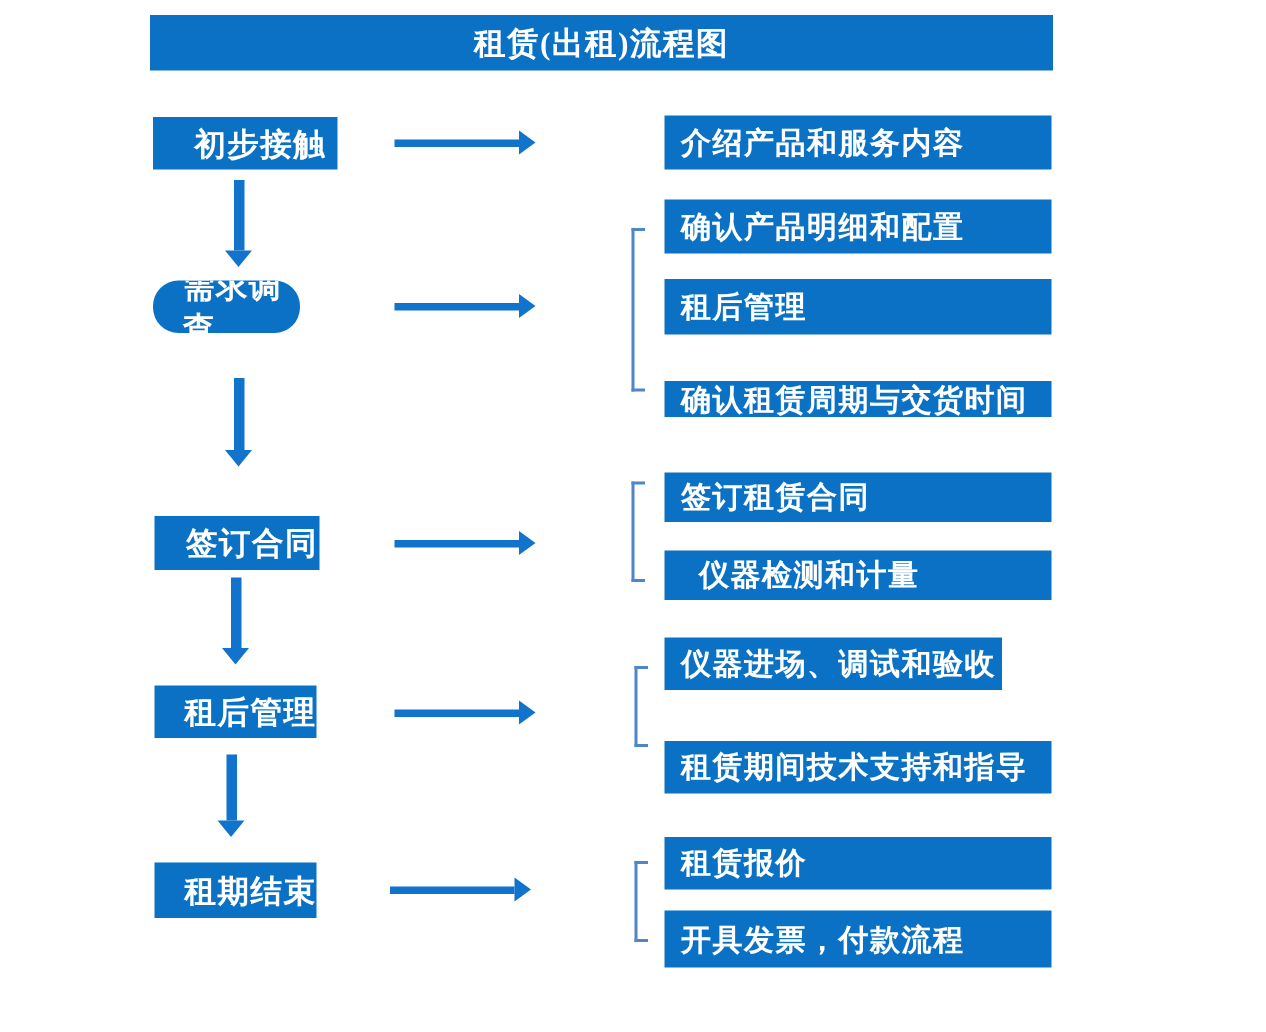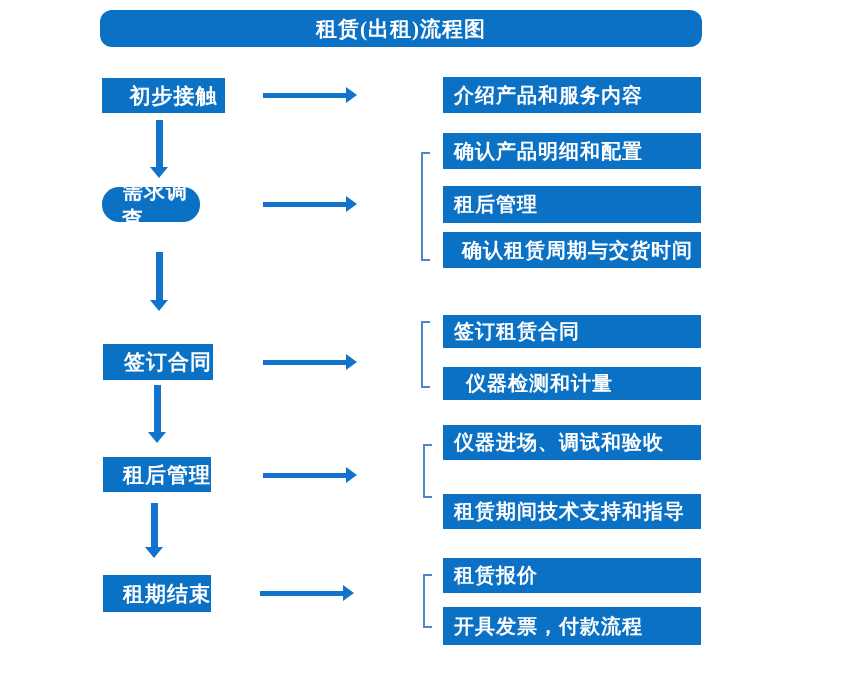--- a/index.html
+++ b/index.html
@@ -13,21 +13,21 @@
   html, body { background: var(--background); }
   body {
     font-family: "Liberation Serif", "DejaVu Serif", serif;
     width: 844px; height: 688px; position: relative; overflow: hidden;
   }
   .canvas { position:absolute; left:0; top:0; width:844px; height:688px; }
 
   .title-bar {
     position:absolute; background: var(--blue); color: var(--text_on_blue);
     display:flex; align-items:center; justify-content:center;
-    font-weight:bold; font-size:21px; letter-spacing:1px;border-radius:12px;
+    font-weight:bold; font-size:21px; letter-spacing:1px;
   }
 
   .box {
     position:absolute; background: var(--blue); color: var(--text_on_blue);
     display:flex; align-items:center; font-weight:bold; overflow:hidden;padding-left:20px;
   }
   .step { justify-content:center; font-size:21px; letter-spacing:1px; }
   .detail { justify-content:flex-start; padding-left:11px; font-size:20px; letter-spacing:1px; }
 
   
@@ -125,32 +125,32 @@
   <div class="box detail" style="left:443px; top:77px;  width:258px; height:36px;">
     <span>介绍产品和服务内容</span>
   </div>
 
   <div class="box detail" style="left:443px; top:133px; width:258px; height:36px;">
     <span>确认产品明细和配置</span>
   </div>
   <div class="box detail" style="left:443px; top:186px; width:258px; height:37px;">
     <span>租后管理</span>
   </div>
-  <div class="box detail" style="left:443px; top:232px; width:258px; height:36px;justify-content:center;">
+  <div class="box detail" style="left:443px; top:254px; width:258px; height:24px;">
     <span>确认租赁周期与交货时间</span>
   </div>
 
   <div class="box detail" style="left:443px; top:315px; width:258px; height:33px;">
     <span>签订租赁合同</span>
   </div>
   <div class="box detail" style="left:443px; top:367px; width:258px; height:33px;padding-left:23px;">
     <span>仪器检测和计量</span>
   </div>
 
-  <div class="box detail" style="left:443px; top:425px; width:258px; height:35px;">
+  <div class="box detail" style="left:443px; top:425px; width:225px; height:35px;">
     <span>仪器进场、调试和验收</span>
   </div>
   <div class="box detail" style="left:443px; top:494px; width:258px; height:35px;">
     <span>租赁期间技术支持和指导</span>
   </div>
 
   <div class="box detail" style="left:443px; top:558px; width:258px; height:35px;">
     <span>租赁报价</span>
   </div>
   <div class="box detail" style="left:443px; top:607px; width:258px; height:38px;">

